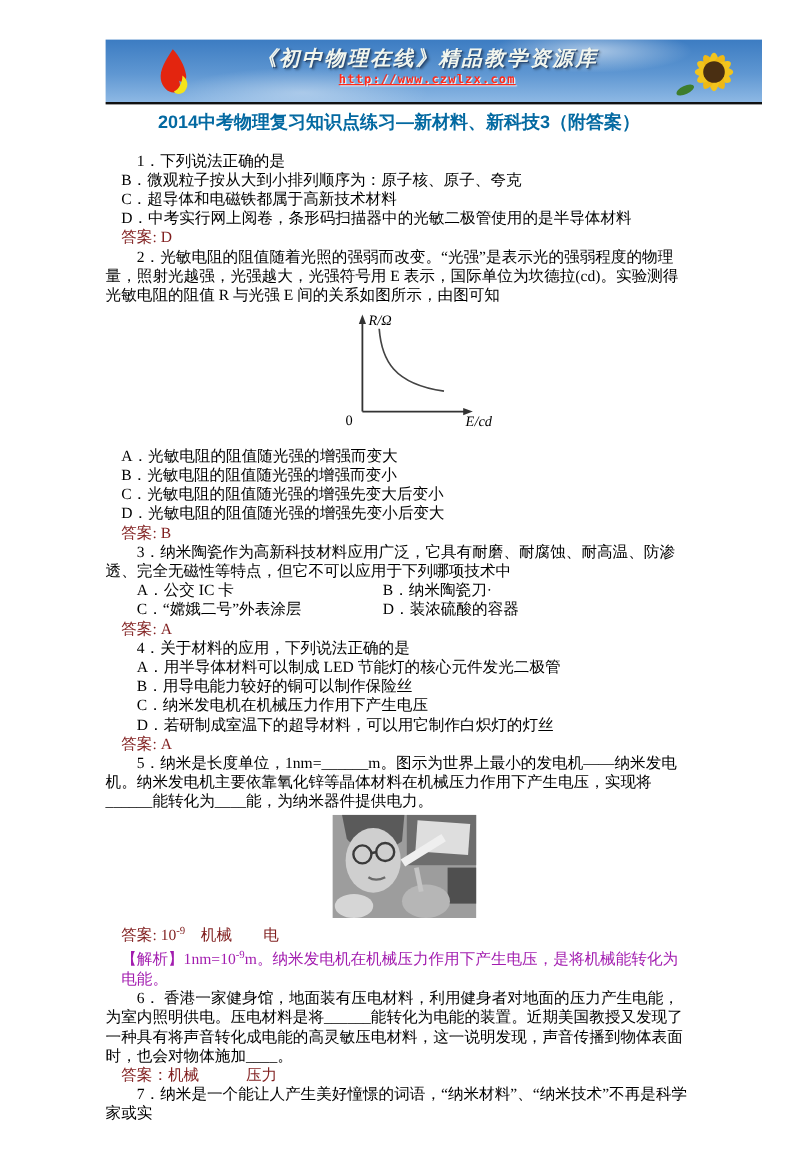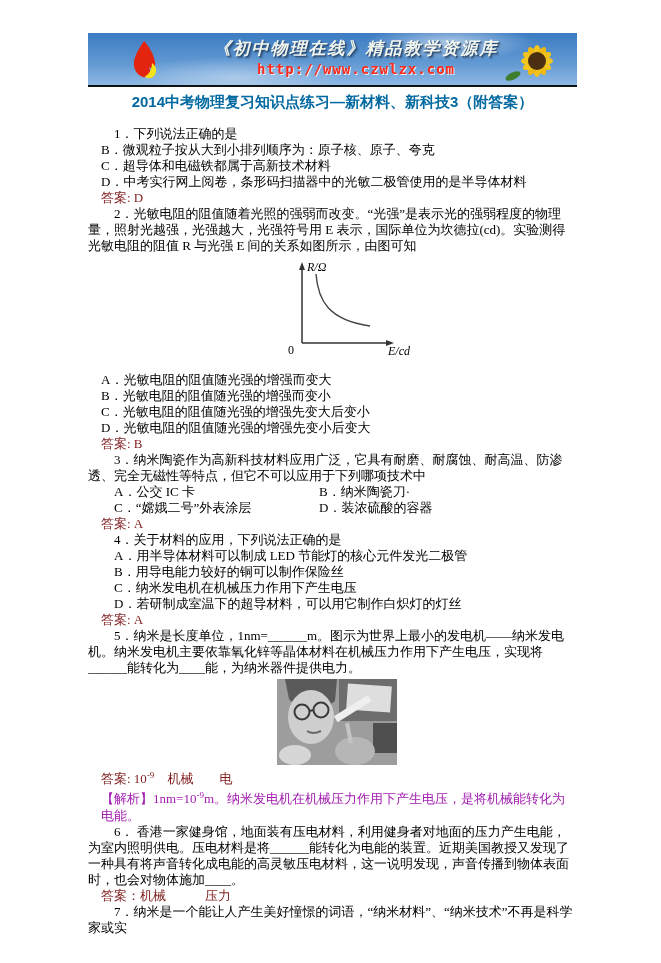--- a/index.html
+++ b/index.html
@@ -2,37 +2,37 @@
 <html><head>
 <meta charset="utf-8">
 <style>
   * { margin:0; padding:0; box-sizing:border-box; }
   html,body { background:#ffffff; }
   body { width:661px; height:963px; font-family:"Liberation Serif", serif; color:#000; overflow:hidden; }
   .page { width:661px; height:963px; padding:33px 84px 0 88px; background:#fff; }
 
   
   .banner {
-    position:relative; width:489px; height:54px;
+    position:relative; width:547px; height:54px;
     background:
       radial-gradient(ellipse 120px 26px at 74% 18%, rgba(255,255,255,.55), rgba(255,255,255,0) 70%),
       radial-gradient(ellipse 150px 30px at 30% 85%, rgba(255,255,255,.35), rgba(255,255,255,0) 70%),
       linear-gradient(180deg, #3c7cc2 0%, #5f97d2 55%, #8db8e4 100%);
     border-bottom:2px solid #111;
     overflow:hidden;
   }
   .banner-logo { position:absolute; left:42px; top:7px; }
   .banner-text { position:absolute; left:118px; top:4px; width:300px; text-align:center; }
   .banner-site-name {
     font-family:"Liberation Sans", sans-serif; font-weight:bold; font-size:17px; letter-spacing:2px;
     color:#f2f6ee; text-shadow:1px 1px 0 #2a4d7a, 2px 2px 2px rgba(0,0,0,.4); font-style:italic;
   }
   .banner-site-url {
-    font-family:"DejaVu Sans Mono", monospace; font-weight:bold; font-size:14px; letter-spacing:1px;
-    color:#ff2a1a; text-shadow:1px 1px 0 rgba(255,255,255,.8); margin-top:1px;
+    font-family:"DejaVu Sans Mono", monospace; font-weight:bold; font-size:10px; letter-spacing:1px;
+    color:#ff2a1a; text-shadow:1px 1px 0 rgba(255,255,255,.8); margin-top:1px;text-decoration:underline;
   }
   .banner-flower { position:absolute; right:6px; bottom:-4px; }
 
   
   .doc-title {
     margin-top:6px; text-align:center;
     font-family:"Liberation Sans", sans-serif; font-weight:bold; font-size:15px; color:#0369a1;
   }
 
   

